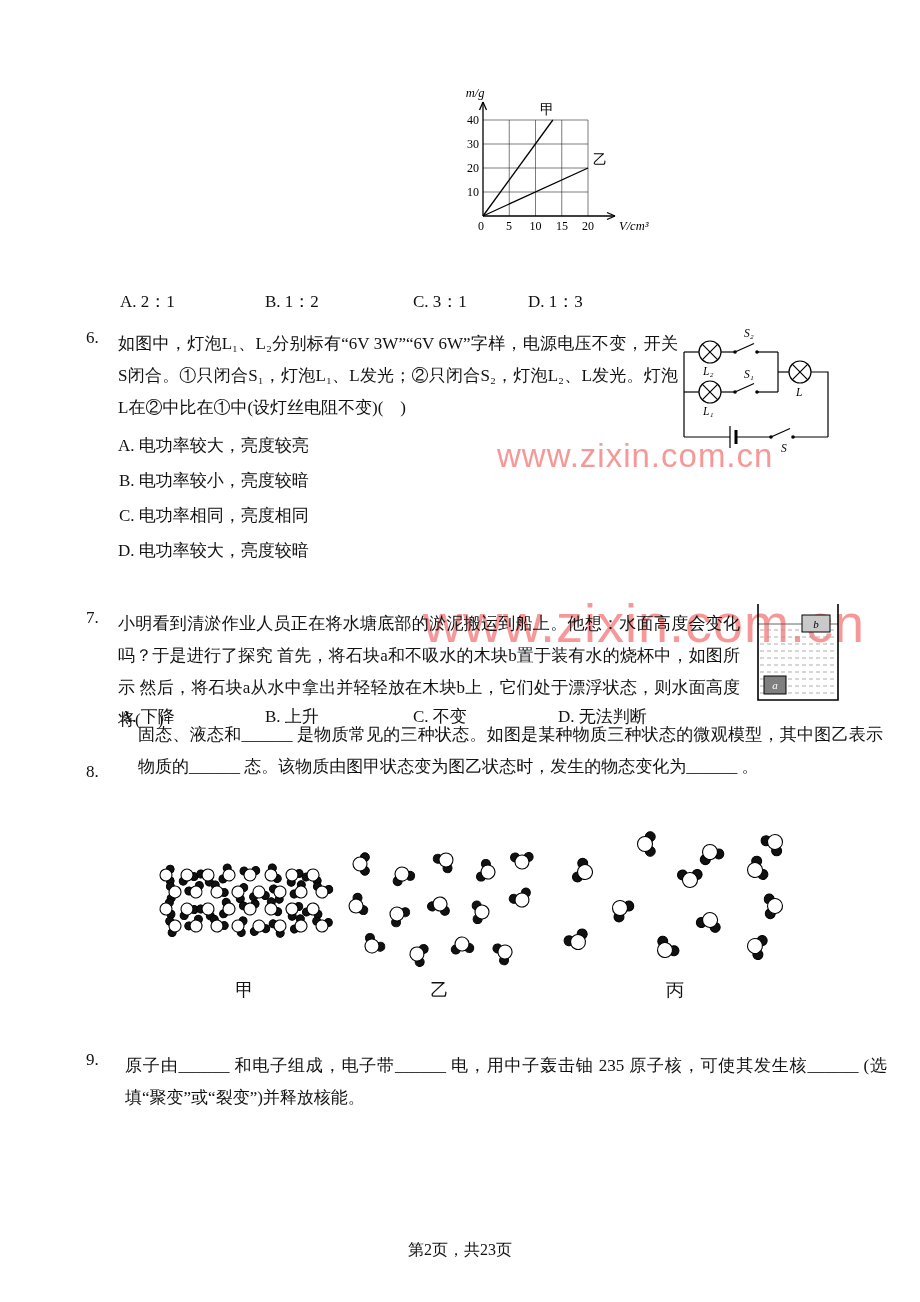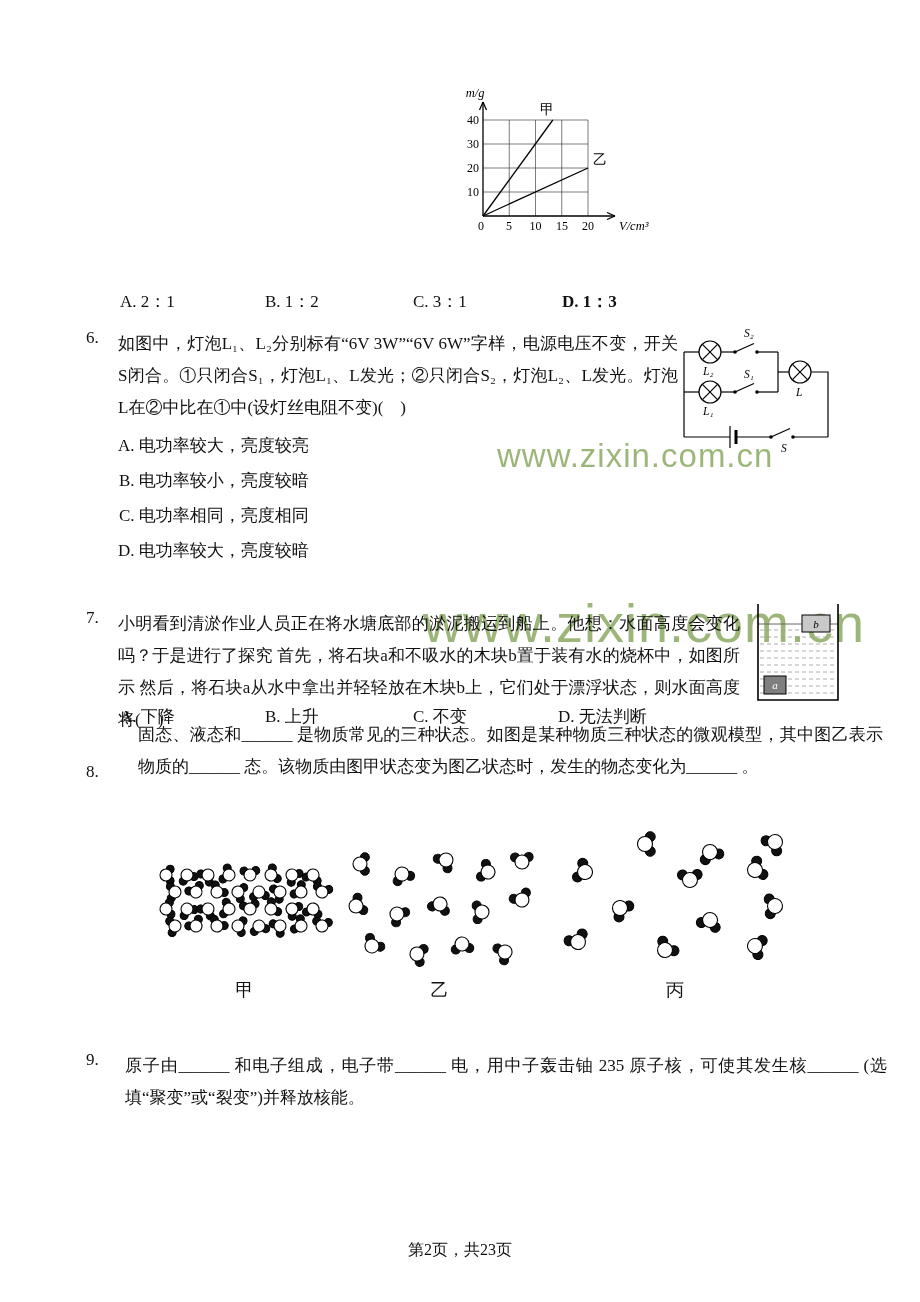--- a/index.html
+++ b/index.html
@@ -5,21 +5,21 @@
   *{box-sizing:border-box;}
   body{margin:0;background:#9a9a9a;}
   .page{position:relative;width:920px;height:1302px;margin:0 auto;background:#fff;overflow:hidden;
         font-family:"Liberation Serif","DejaVu Serif",serif;color:#111;font-size:17px;}
   .abs{position:absolute;}
   .qnum{position:absolute;width:30px;}
   .qtext{position:absolute;line-height:32px;text-align:justify;}
   .opt{position:absolute;top:0;white-space:nowrap;}
   .optlist div{height:35px;line-height:35px;}
   .figlabel{position:absolute;font-size:18px;text-align:center;}
-  .watermark{position:absolute;font-family:"Liberation Sans",sans-serif;color:#4d7c0f;opacity:.55;
+  .watermark{position:absolute;font-family:"Liberation Sans",sans-serif;color:#ef4444;opacity:.55;
              white-space:nowrap;pointer-events:none;letter-spacing:1px;}
   .footer{position:absolute;left:0;width:100%;text-align:center;font-size:16px;}
   svg{overflow:visible;}
   svg text{font-family:"Liberation Serif","DejaVu Serif",serif;}
 </style>
 </head>
 <body>
 
 <div class="page">
 
@@ -69,21 +69,21 @@
     <g font-size="14">
       <text x="104" y="28" text-anchor="middle">甲</text>
       <text x="150" y="78">乙</text>
     </g>
   </svg>
 
   <div class="abs" style="left:0;top:290px;width:920px;height:24px;">
     <span class="opt" style="left:120px;">A. 2：1</span>
     <span class="opt" style="left:265px;">B. 1：2</span>
     <span class="opt" style="left:413px;">C. 3：1</span>
-    <span class="opt" style="left:562px;font-weight:bold;">D. 1：3</span>
+    <span class="opt" style="left:528px;">D. 1：3</span>
   </div>
 
   <div class="qnum" style="left:86px;top:328px;">6.</div>
   <div class="qtext" style="left:118px;top:328px;width:560px;">如图中，灯泡L₁、L₂分别标有“6V 3W”“6V 6W”字样，电源电压不变，开关S闭合。①只闭合S₁，灯泡L₁、L发光；②只闭合S₂，灯泡L₂、L发光。灯泡L在②中比在①中(设灯丝电阻不变)(　)</div>
 
   <svg class="abs" style="left:678px;top:320px;" width="162" height="158" viewBox="0 0 162 158">
     <g stroke="#000" stroke-width="1.2" fill="none">
       <path d="M6,32 V117"></path>
       <path d="M6,32 H21"></path>
       <circle cx="32" cy="32" r="11"></circle>

